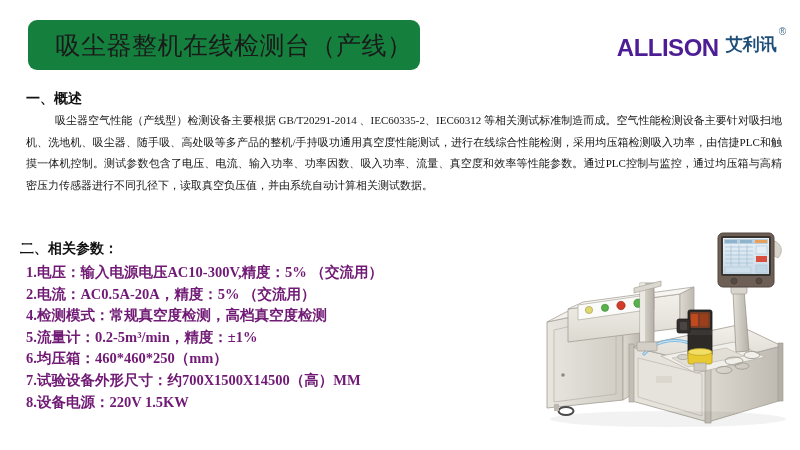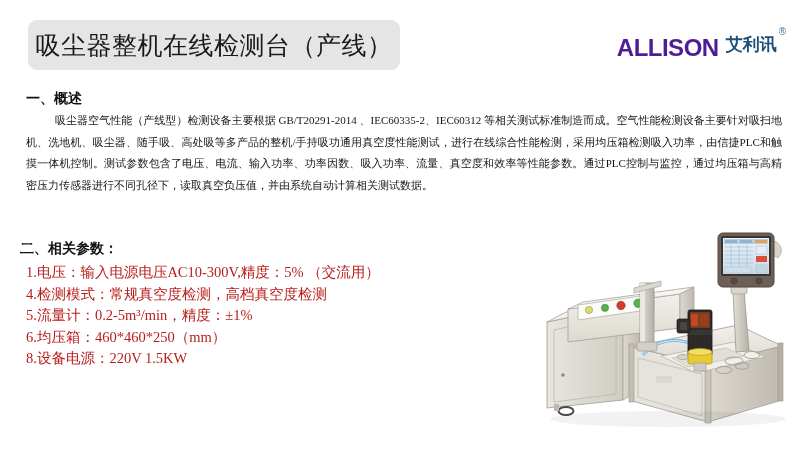--- a/index.html
+++ b/index.html
@@ -22,25 +22,26 @@
     box-sizing: border-box;
   }
 
   
   .title-pill {
     position: absolute;
     left: 28px;
     top: 20px;
     width: 372px;
     height: 50px;
-    background: #e5e5e5;
+    background: #15803d;
     border-radius: 9px;
     display: flex;
     align-items: center;
     justify-content: center;
+    padding-left: 20px;
   }
   .title-pill .title-text {
     font-family: "Liberation Serif", "DejaVu Serif", serif;
     font-size: 25px;
     font-weight: 400;
     color: #1a1a1a;
     letter-spacing: 0.5px;
     white-space: nowrap;
   }
 
@@ -110,22 +111,23 @@
     top: 262px;
     width: 520px;
     margin: 0;
     padding: 0;
     list-style: none;
   }
   .param-list li {
     font-family: "Liberation Serif", "DejaVu Serif", serif;
     font-size: 14.5px;
     line-height: 21.6px;
-    color: #b91c1c;
+    color: #701a75;
     white-space: nowrap;
+    font-weight: bold;
   }
 
   
   .machine-photo {
     position: absolute;
     left: 528px;
     top: 224px;
     width: 272px;
     height: 206px;
   }
@@ -147,23 +149,25 @@
   </div>
 
   <div class="section-heading" id="overview-heading">一、概述</div>
 
   <div class="paragraph">吸尘器空气性能（产线型）检测设备主要根据 GB/T20291-2014 、IEC60335-2、IEC60312 等相关测试标准制造而成。空气性能检测设备主要针对吸扫地机、洗地机、吸尘器、随手吸、高处吸等多产品的整机/手持吸功通用真空度性能测试，进行在线综合性能检测，采用均压箱检测吸入功率，由信捷PLC和触摸一体机控制。测试参数包含了电压、电流、输入功率、功率因数、吸入功率、流量、真空度和效率等性能参数。通过PLC控制与监控，通过均压箱与高精密压力传感器进行不同孔径下，读取真空负压值，并由系统自动计算相关测试数据。</div>
 
   <div class="section-heading" id="params-heading">二、相关参数：</div>
 
   <ul class="param-list">
     <li>1.电压：输入电源电压AC10-300V,精度：5%  （交流用）</li>
+    <li>2.电流：AC0.5A-20A，精度：5%   （交流用）</li>
     <li>4.检测模式：常规真空度检测，高档真空度检测</li>
     <li>5.流量计：0.2-5m³/min，精度：±1%</li>
     <li>6.均压箱：460*460*250（mm）</li>
+    <li>7.试验设备外形尺寸：约700X1500X14500（高）MM</li>
     <li>8.设备电源：220V 1.5KW</li>
   </ul>
 
   <div class="machine-photo">
     <svg width="272" height="206" viewBox="0 0 272 206" xmlns="http://www.w3.org/2000/svg">
       <defs>
         <linearGradient id="panelL" x1="0" y1="0" x2="1" y2="0">
           <stop offset="0%" stop-color="#e8e6df"></stop>
           <stop offset="100%" stop-color="#cfccc3"></stop>
         </linearGradient>

